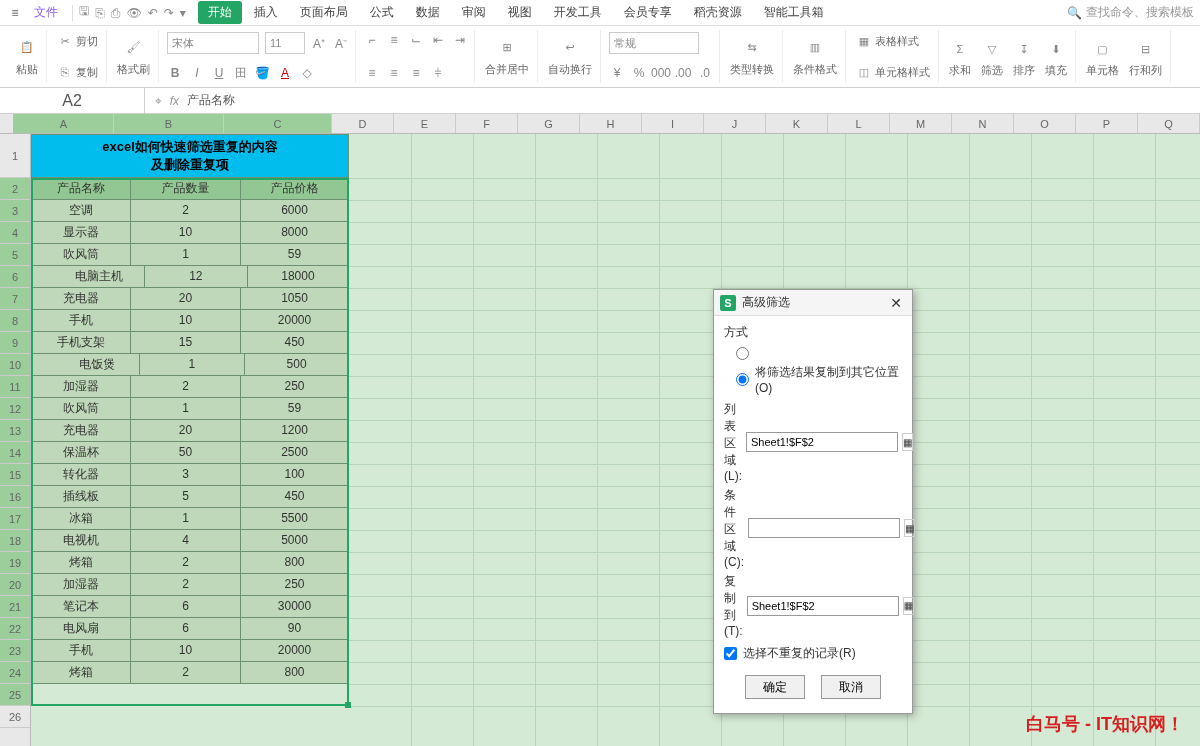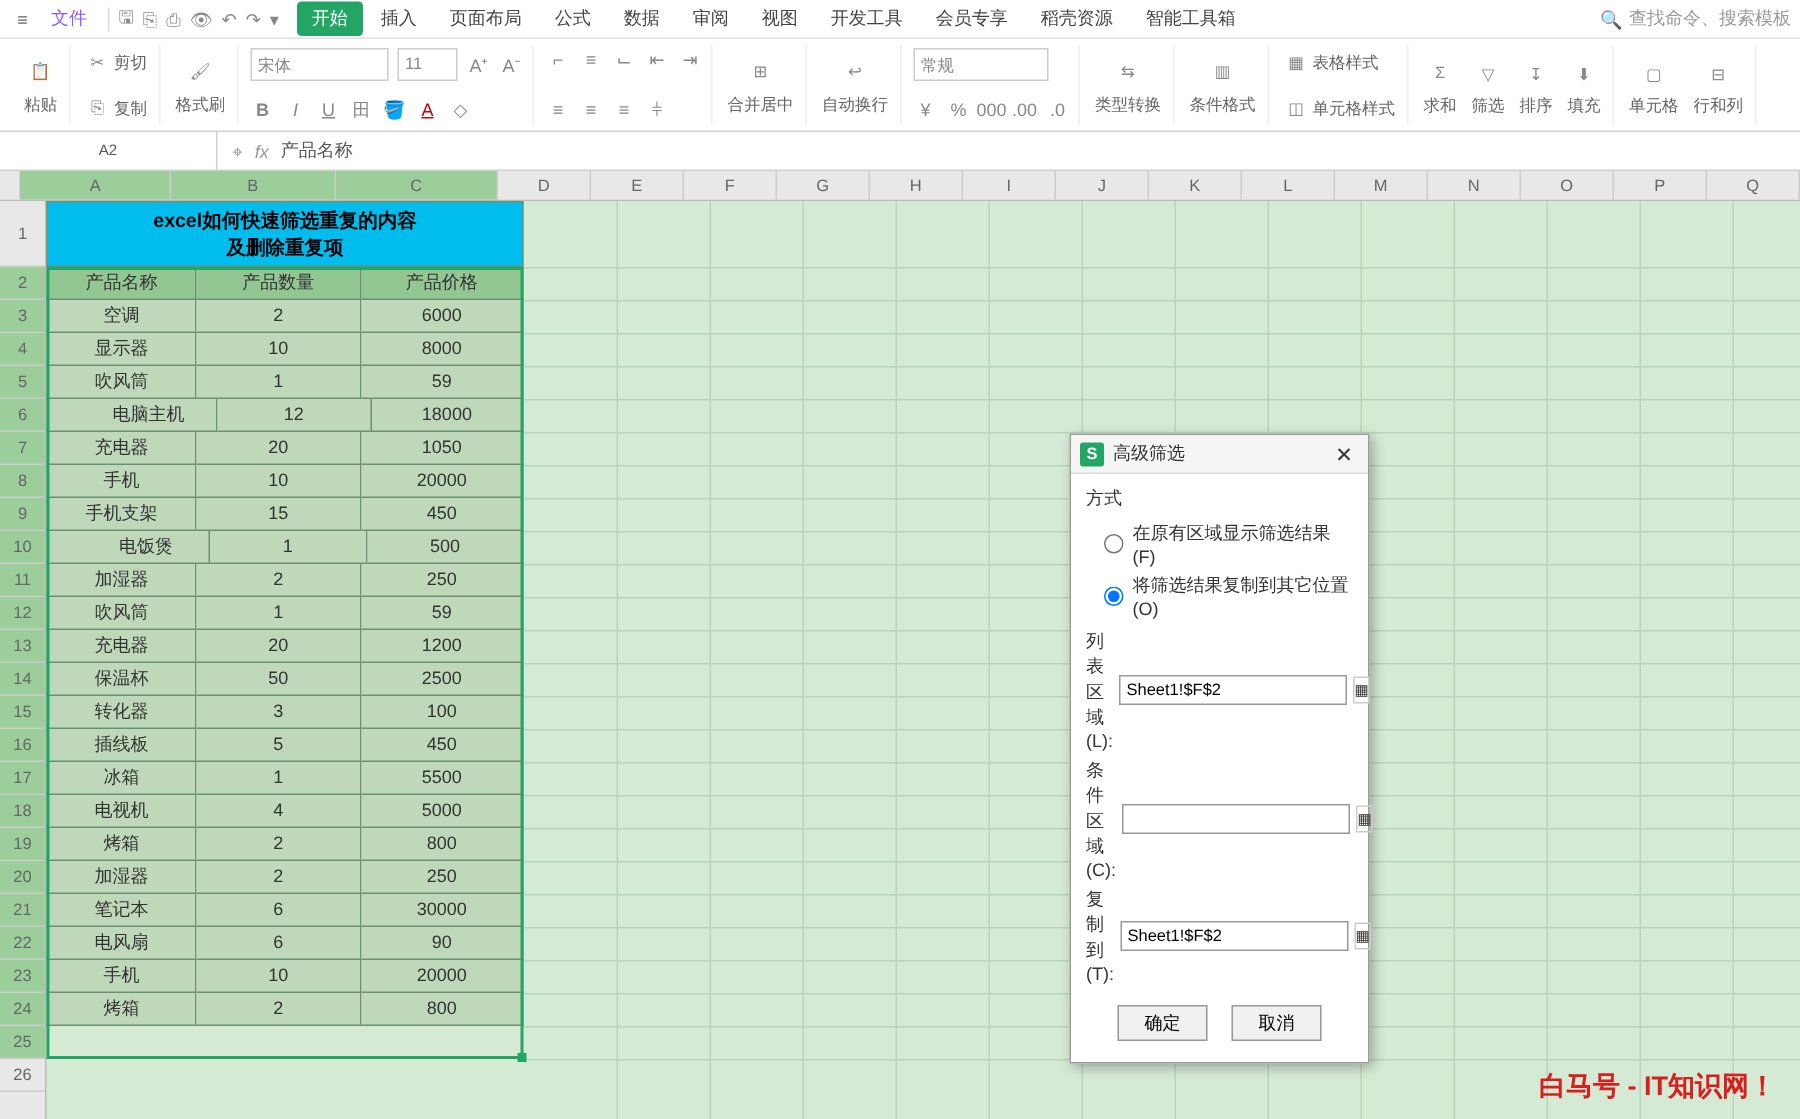--- a/index.html
+++ b/index.html
@@ -17,21 +17,21 @@
 .ribbon{height:62px;background:#fff;border-bottom:1px solid #d0d0d0;display:flex;padding:4px 8px;gap:2px}
 .rgroup{display:flex;flex-direction:column;justify-content:space-between;padding:2px 6px;border-right:1px solid #eee}
 .rrow{display:flex;gap:6px;align-items:center}
 .rbtn{display:flex;align-items:center;gap:3px;color:#666;cursor:pointer;padding:1px 2px;font-size:11px}
 .rbtn.big{flex-direction:column;font-size:11px;height:52px;justify-content:center}
 .ricon{width:16px;height:16px;display:inline-flex;align-items:center;justify-content:center;color:#888}
 .ricon.lg{width:22px;height:22px}
 .font-sel{border:1px solid #ccc;height:22px;width:92px;padding:0 4px;font-size:11px;color:#888;background:#fff}
 .size-sel{border:1px solid #ccc;height:22px;width:40px;padding:0 4px;font-size:11px;color:#888;background:#fff}
 .namebox-row{height:26px;border-bottom:1px solid #d0d0d0;display:flex;align-items:center;background:#fff}
-.namebox{width:145px;border-right:1px solid #d0d0d0;height:100%;display:flex;align-items:center;justify-content:center;font-size:10px;color:#555;position:relative}
+.namebox{width:145px;border-right:1px solid #d0d0d0;height:100%;display:flex;align-items:center;justify-content:center;font-size:16px;color:#555;position:relative}
 .fx-area{display:flex;align-items:center;gap:8px;padding:0 10px;color:#999;flex:1}
 .fx-content{color:#555}
 .grid-area{position:relative;background:#d5ead5;height:632px}
 .colhdr{display:flex;height:20px;background:#e8e8e8;border-bottom:1px solid #bbb}
 .corner{width:31px;border-right:1px solid #bbb;background:#e8e8e8}
 .ch{border-right:1px solid #ccc;text-align:center;line-height:20px;color:#666;font-size:11px;background:#e8e8e8}
 .ch.sel{background:#9bce9b}
 .gridbody{display:flex;height:calc(100% - 20px)}
 .rowhdrs{width:31px;background:#e8e8e8;border-right:1px solid #bbb}
 .rh{height:22px;border-bottom:1px solid #ccc;text-align:center;line-height:22px;color:#666;font-size:11px}
@@ -477,41 +477,44 @@
 <div class="dialog">
   <div class="dlg-title">
     <span class="dlg-logo">S</span>
     <span>高级筛选</span>
     <span class="dlg-close">✕</span>
   </div>
   <div class="dlg-body">
     <div class="dlg-section">方式</div>
     <label class="dlg-radio">
         <input type="radio" name="mode" style="">
-        <span>在原有区域显示筛选结果(F)</span>
       </label>
     <label class="dlg-radio">
         <input type="radio" name="mode" checked="" style="">
         <span>将筛选结果复制到其它位置(O)</span>
       </label>
     <div class="dlg-field">
       <label>列表区域(L):</label>
       <input type="text" value="Sheet1!$F$2" style="">
       <span class="dlg-pick">▦</span>
     </div>
     <div class="dlg-field">
       <label>条件区域(C):</label>
       <input type="text" value="" style="">
       <span class="dlg-pick">▦</span>
     </div>
     <div class="dlg-field">
       <label>复制到(T):</label>
       <input type="text" value="Sheet1!$F$2" style="">
       <span class="dlg-pick">▦</span>
     </div>
+    <label class="dlg-check">
+        <input type="checkbox" checked="" style="">
+        <span>选择不重复的记录(R)</span>
+      </label>
     <div class="dlg-btns">
       <button class="dlg-btn">确定</button>
       <button class="dlg-btn">取消</button>
     </div>
   </div>
 </div>
 
 <div class="watermark">白马号 - IT知识网！</div>
 
 </body></html>

